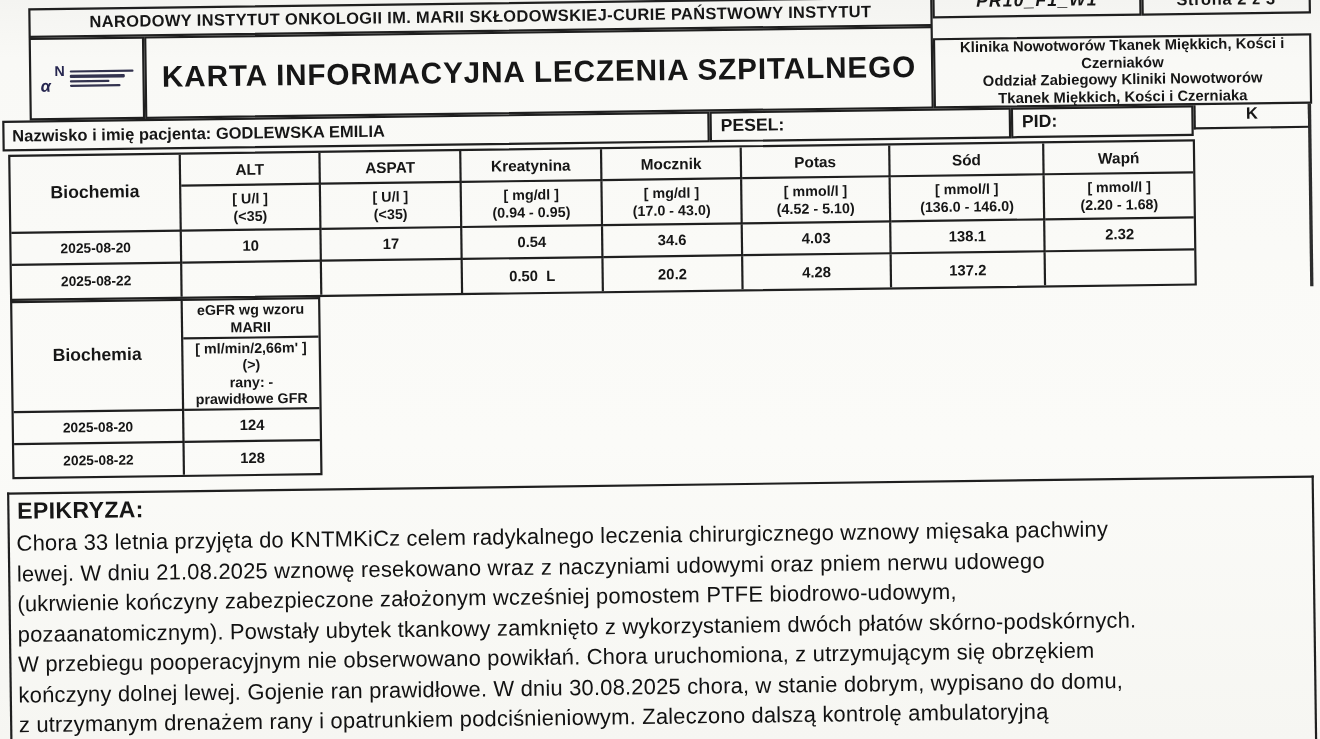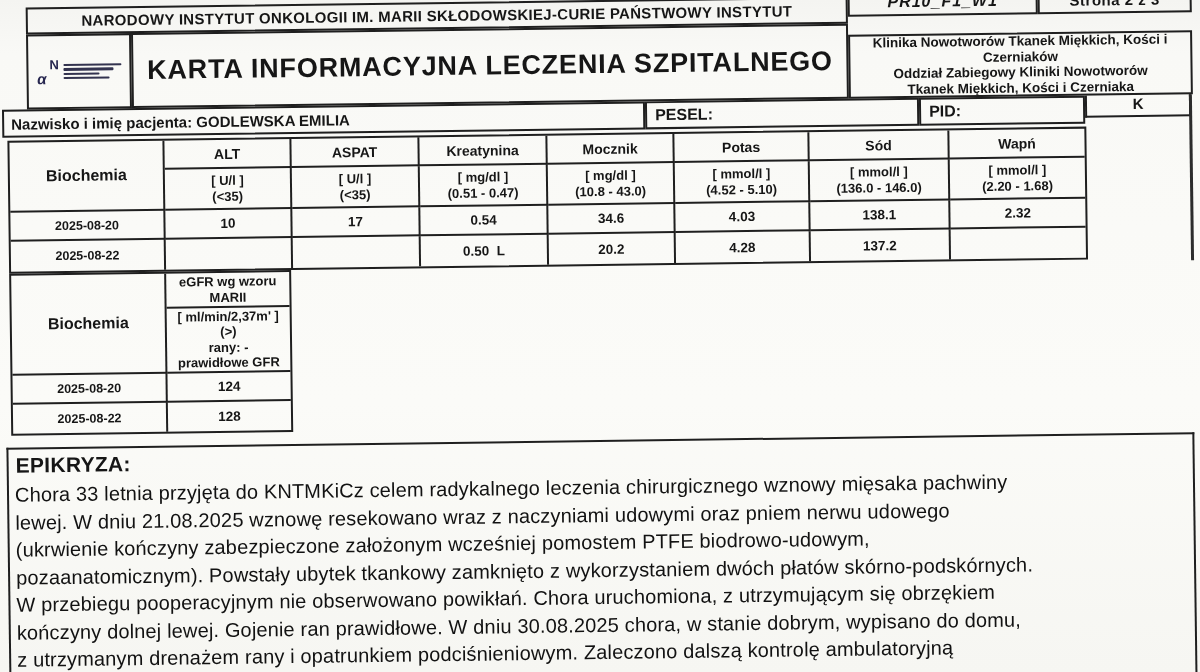--- a/index.html
+++ b/index.html
@@ -103,26 +103,26 @@
         <div class="uline">(&lt;35)</div>
       </div>
       <div class="c colname" style="grid-area: 1 / 3;">ASPAT</div>
       <div class="c colunit" style="grid-area: 2 / 3;">
         <div class="uline">[ U/l ]</div>
         <div class="uline">(&lt;35)</div>
       </div>
       <div class="c colname" style="grid-area: 1 / 4;">Kreatynina</div>
       <div class="c colunit" style="grid-area: 2 / 4;">
         <div class="uline">[ mg/dl ]</div>
-        <div class="uline">(0.51 - 0.47)</div>
+        <div class="uline">(0.94 - 0.95)</div>
       </div>
       <div class="c colname" style="grid-area: 1 / 5;">Mocznik</div>
       <div class="c colunit" style="grid-area: 2 / 5;">
         <div class="uline">[ mg/dl ]</div>
-        <div class="uline">(10.8 - 43.0)</div>
+        <div class="uline">(17.0 - 43.0)</div>
       </div>
       <div class="c colname" style="grid-area: 1 / 6;">Potas</div>
       <div class="c colunit" style="grid-area: 2 / 6;">
         <div class="uline">[ mmol/l ]</div>
         <div class="uline">(4.52 - 5.10)</div>
       </div>
       <div class="c colname" style="grid-area: 1 / 7;">Sód</div>
       <div class="c colunit" style="grid-area: 2 / 7;">
         <div class="uline">[ mmol/l ]</div>
         <div class="uline">(136.0 - 146.0)</div>
@@ -150,21 +150,21 @@
       <div class="c val" style="grid-area: 4 / 8; border-right: none; border-bottom: none;"></div>
     </div>
 
   <div class="abs grid" id="t2">
       <div class="c lab" style="grid-area: 1 / 1 / 3;">Biochemia</div>
       <div class="c colname" style="grid-area: 1 / 2; border-right: none;">
         <div class="uline">eGFR wg wzoru</div>
         <div class="uline">MARII</div>
       </div>
       <div class="c colunit" style="grid-area: 2 / 2; border-right: none;">
-        <div class="uline">[ ml/min/2,37m' ]</div>
+        <div class="uline">[ ml/min/2,66m' ]</div>
         <div class="uline">(&gt;)</div>
         <div class="uline">rany: -</div>
         <div class="uline">prawidłowe GFR</div>
       </div>
       <div class="c date" style="grid-area: 3 / 1;">2025-08-20</div>
       <div class="c val" style="grid-area: 3 / 2; border-right: none;">124</div>
       <div class="c date" style="grid-area: 4 / 1; border-bottom: none;">2025-08-22</div>
       <div class="c val" style="grid-area: 4 / 2; border-right: none; border-bottom: none;">128</div>
     </div>
 

